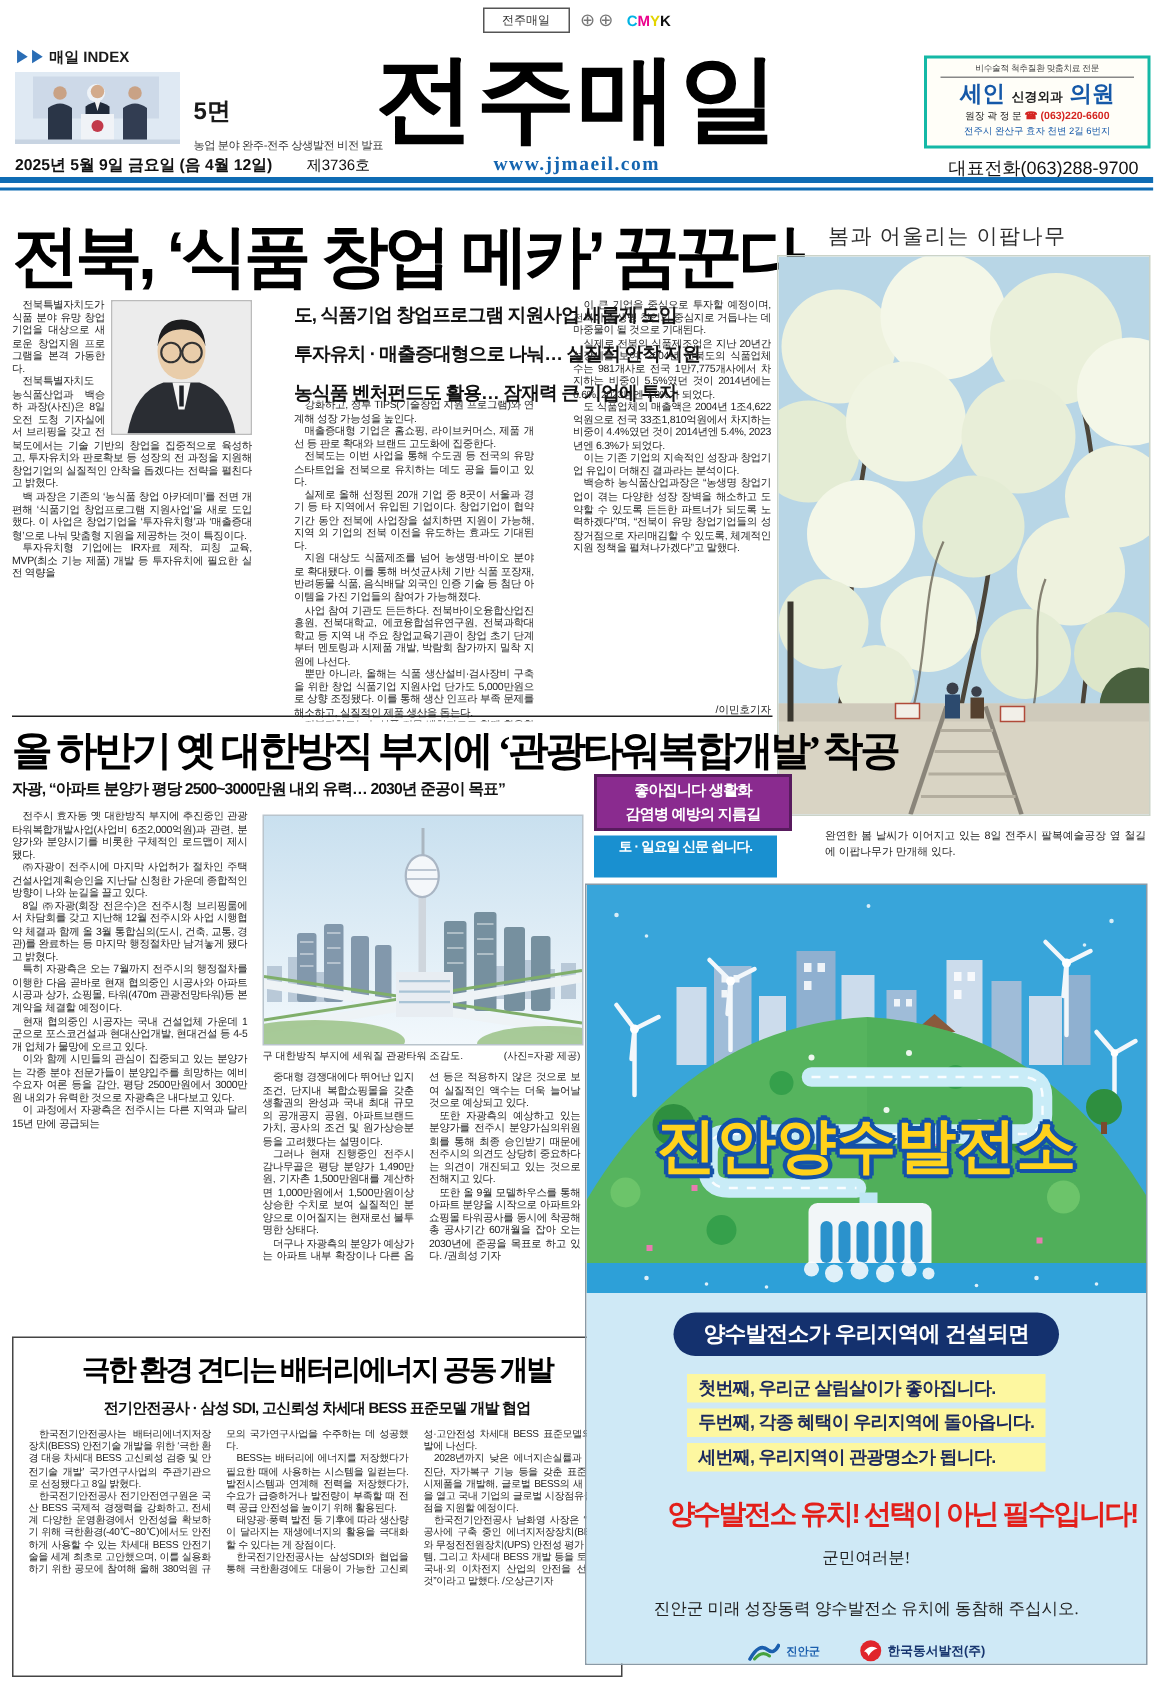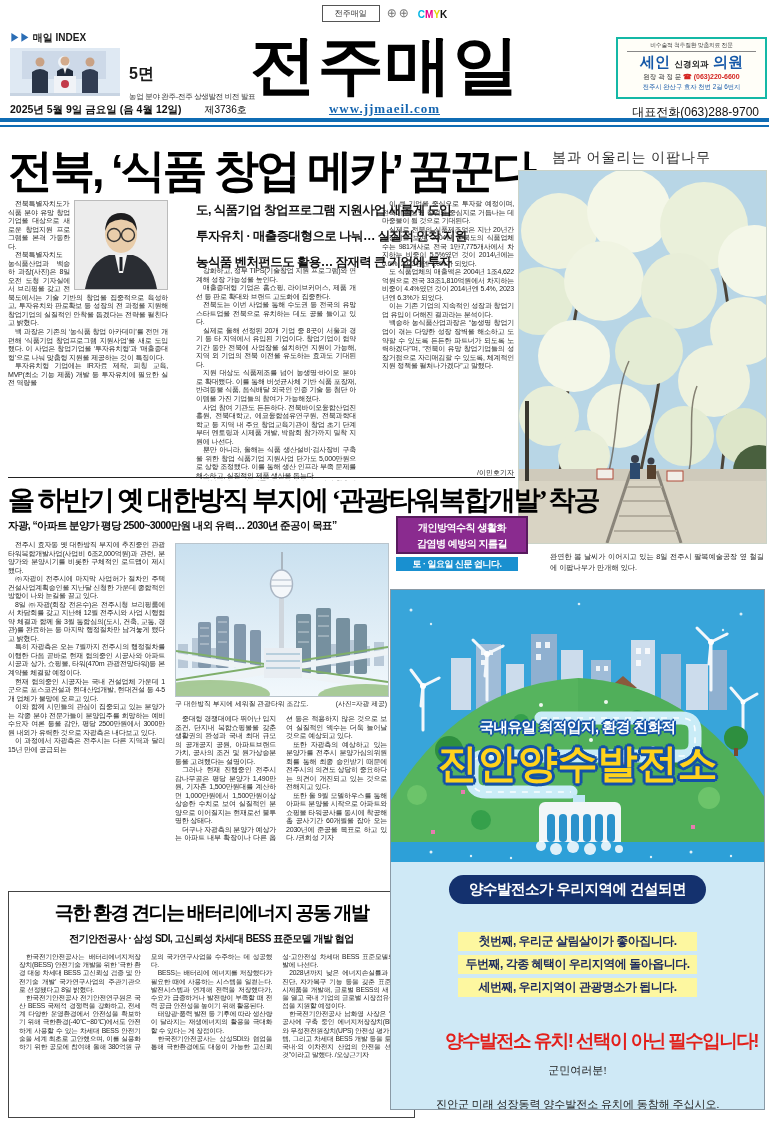--- a/index.html
+++ b/index.html
@@ -14,21 +14,21 @@
   .cmyk .c{color:#00b3e3}.cmyk .m{color:#ec008c}.cmyk .y{color:#e3d400}.cmyk .k{color:#111}
   
   .idxhead{top:31px;left:10px;font-size:10px;font-weight:bold;}
   .idxhead .arr{color:#2a6db5;}
   .idxbody{top:48px;left:10px;display:flex;gap:9px;align-items:flex-start;}
   .idxpage{font-size:16px;font-weight:bold;margin-top:16px;}
   .idxcap{font-size:7.5px;color:#333;margin-top:7px;letter-spacing:-0.3px;}
   .masthead{top:33px;left:215px;width:340px;text-align:center;font-size:64px;font-weight:900;
             letter-spacing:1px;line-height:1;color:#000;transform:scaleX(1.04);}
   .site{top:101px;left:0;right:0;text-align:center;color:#1565b0;font-weight:bold;
-        font-size:13px;font-family:"Liberation Serif",serif;letter-spacing:1px;text-decoration:underline;}
+        font-size:13px;font-family:"Liberation Serif",serif;letter-spacing:1px;}
   .clinic{top:37px;left:616px;width:147px;height:56px;border:2px solid #14b8a6;text-align:center;
           padding-top:2px;background:#fffef8;}
   .clinic .tag{font-size:5.8px;color:#444;letter-spacing:-0.2px;border-bottom:1px solid #888;
                width:88%;margin:0 auto 1px;padding-bottom:1px;}
   .clinic .nm1,.clinic .nm3{font-size:15px;font-weight:900;color:#1558a8;}
   .clinic .nm2{font-size:8.5px;color:#222;font-weight:bold;}
   .clinic .dir{font-size:6.5px;color:#222;margin-top:1px;}
   .clinic .tel{font-size:7px;color:#d42420;font-weight:bold;}
   .clinic .addr{font-size:6.3px;color:#1558a8;margin-top:1px;}
   .dateline{top:103px;left:10px;font-size:10.5px;font-weight:bold;color:#111;}
@@ -57,41 +57,41 @@
   .a2-head{top:482px;left:8px;width:514px;font-family:"Liberation Serif",serif;font-size:27px;
            font-weight:800;letter-spacing:-2px;white-space:nowrap;color:#000;}
   .a2-sub{top:519px;left:8px;width:378px;font-size:10.5px;font-weight:800;letter-spacing:-0.6px;color:#111;}
   .a2-c1{top:541px;left:8px;width:157px;height:346px;}
   .a2-img{top:543px;left:175px;width:212px;height:152px;border:1px solid #b9c4cc;}
   .a2-cap{top:699px;left:175px;width:212px;font-size:6.8px;color:#222;display:flex;justify-content:space-between;}
   .a2-cols{top:715px;left:175px;width:212px;height:172px;column-count:2;column-gap:10px;}
   
   .purplebox{top:516px;left:396px;width:128px;height:32px;background:#8a2b8f;border:2px solid #581b5e;
              color:#fff;text-align:center;font-weight:800;font-size:10px;line-height:1.55;padding-top:2px;letter-spacing:-0.5px;}
-  .bluebox{top:557px;left:396px;width:122px;height:14px;background:#1990d0;color:#fff;text-align:center;
+  .bluebox{top:557px;left:396px;width:122px;height:28px;background:#1990d0;color:#fff;text-align:center;
            font-weight:bold;font-size:9px;line-height:14px;letter-spacing:-0.5px;}
   
   .a3{top:891px;left:8px;width:407px;height:227px;border:1px solid #444;padding:8px 10px;box-sizing:border-box;background:#fff;}
   .a3-head{text-align:center;font-family:"Liberation Serif",serif;font-size:19px;font-weight:800;
            letter-spacing:-1.5px;white-space:nowrap;color:#000;}
   .a3-sub{text-align:center;font-size:10px;font-weight:800;letter-spacing:-0.5px;margin:6px 0 7px;color:#111;}
   .a3-body{column-count:3;column-gap:10px;font-size:6.7px;height:156px;}
   
   .ad{top:589px;left:390px;width:375px;height:521px;border:1px solid #8a9aa6;box-sizing:border-box;overflow:hidden;}
   .ad-top{position:relative;width:100%;height:272px;overflow:hidden;}
   .ad-line1{position:absolute;top:128px;left:0;right:0;text-align:center;font-size:14.5px;font-weight:900;color:#fff;
             letter-spacing:-0.5px;
             text-shadow:-2px 0 #1452a8,2px 0 #1452a8,0 -2px #1452a8,0 2px #1452a8,-1px -1px #1452a8,1px 1px #1452a8;}
   .ad-title{position:absolute;top:146px;left:0;right:0;text-align:center;font-size:40px;font-weight:900;color:#ffd21c;
             letter-spacing:0px;
             text-shadow:-3px 0 #1452a8,3px 0 #1452a8,0 -3px #1452a8,0 3px #1452a8,-2px -2px #1452a8,2px 2px #1452a8,-2px 2px #1452a8,2px -2px #1452a8;}
   .ad-bottom{width:100%;height:249px;background:#cfe9f6;text-align:center;}
   .ad-pill{display:inline-block;margin:13px auto 8px;background:#14316e;color:#fff;border-radius:16px;
            font-size:14.5px;font-weight:800;padding:5px 20px;letter-spacing:-0.5px;}
-  .ad-points{display:inline-block;text-align:center;margin:16px auto;}
+  .ad-points{display:inline-block;text-align:left;margin:0 auto;}
   .ad-points p{margin:4px 0;font-size:12px;font-weight:800;color:#1c2a5e;background:#fdf7a0;
                padding:1px 7px;letter-spacing:-0.5px;}
   .ad-slogan{margin-top:11px;color:#e31f1a;font-size:18.5px;font-weight:900;letter-spacing:-1.5px;padding-left:48px;}
   .ad-ap1{margin-top:10px;font-family:"Liberation Serif",serif;font-size:11px;color:#222;}
   .ad-ap2{margin-top:19px;font-family:"Liberation Serif",serif;font-size:11px;color:#222;}
   .ad-logos{margin-top:13px;display:flex;justify-content:center;align-items:center;gap:26px;}
   .logo-item{display:flex;align-items:center;gap:4px;}
   .logo-label1{font-size:7.5px;color:#1b5fae;font-weight:bold;}
   .logo-label2{font-size:8.5px;color:#17356f;font-weight:bold;}
 </style>
@@ -340,21 +340,21 @@
   </div>
   <div class="abs a2-cols bodycol">
       <p>중대형 경쟁대에다 뛰어난 입지조건, 단지내 복합쇼핑몰을 갖춘 생활권의 완성과 국내 최대 규모의 공개공지 공원, 아파트브랜드가치, 공사의 조건 및 원가상승분 등을 고려했다는 설명이다.</p>
       <p>그러나 현재 진행중인 전주시 감나무골은 평당 분양가 1,490만원, 기자촌 1,500만원대를 계산하면 1,000만원에서 1,500만원이상 상승한 수치로 보여 실질적인 분양으로 이어질지는 현재로선 불투명한 상태다.</p>
       <p>더구나 자광측의 분양가 예상가는 아파트 내부 확장이나 다른 옵션 등은 적용하지 않은 것으로 보여 실질적인 액수는 더욱 늘어날 것으로 예상되고 있다.</p>
       <p>또한 자광측의 예상하고 있는 분양가를 전주시 분양가심의위원회를 통해 최종 승인받기 때문에 전주시의 의견도 상당히 중요하다는 의견이 개진되고 있는 것으로 전해지고 있다.</p>
       <p>또한 올 9월 모델하우스를 통해 아파트 분양을 시작으로 아파트와 쇼핑몰 타워공사를 동시에 착공해 총 공사기간 60개월을 잡아 오는 2030년에 준공을 목표로 하고 있다.  /권희성 기자</p>
     </div>
 
   <div class="abs purplebox">
-    <div>개인방역수칙 생활화</div>
+    <div>좋아집니다 생활화</div>
     <div>감염병 예방의 지름길</div>
   </div>
   <div class="abs bluebox">토 · 일요일 신문 쉽니다.</div>
 
   <div class="abs a3">
     <div class="a3-head">극한 환경 견디는 배터리에너지 공동 개발</div>
     <div class="a3-sub">전기안전공사 · 삼성 SDI, 고신뢰성 차세대 BESS 표준모델 개발 협업</div>
     <div class="a3-body bodycol">
         <p>한국전기안전공사는 배터리에너지저장장치(BESS) 안전기술 개발을 위한 ‘극한 환경 대응 차세대 BESS 고신뢰성 검증 및 안전기술 개발’ 국가연구사업의 주관기관으로 선정됐다고 8일 밝혔다.</p>
         <p>한국전기안전공사 전기안전연구원은 국산 BESS 국제적 경쟁력을 강화하고, 전세계 다양한 운영환경에서 안전성을 확보하기 위해 극한환경(-40℃~80℃)에서도 안전하게 사용할 수 있는 차세대 BESS 안전기술을 세계 최초로 고안했으며, 이를 실용화하기 위한 공모에 참여해 올해 380억원 규모의 국가연구사업을 수주하는 데 성공했다.</p>
@@ -488,21 +488,20 @@
             <circle cx="215" cy="256" r="5"></circle>
             <circle cx="228" cy="259" r="4"></circle>
           <circle cx="40" cy="262" r="1.5"></circle>
             <circle cx="80" cy="266" r="1.2"></circle>
             <circle cx="300" cy="262" r="1.5"></circle>
           <circle cx="340" cy="266" r="1.2"></circle>
             <circle cx="120" cy="268" r="1.2"></circle>
             <circle cx="260" cy="267" r="1.2"></circle>
         </g>
       </svg>
-      <div class="ad-line1">국내유일 최적입지, 환경 친화적</div>
       <div class="ad-title">진안양수발전소</div>
     </div>
     <div class="ad-bottom">
       <div class="ad-pill">양수발전소가 우리지역에 건설되면</div>
       <div><div class="ad-points"><p>첫번째, 우리군 살림살이가 좋아집니다.</p><p>두번째, 각종 혜택이 우리지역에 돌아옵니다.</p><p>세번째, 우리지역이 관광명소가 됩니다.</p></div></div>
       <div class="ad-slogan">양수발전소 유치! 선택이 아닌 필수입니다!</div>
       <div class="ad-ap1">군민여러분!</div>
       <div class="ad-ap2">진안군 미래 성장동력 양수발전소 유치에 동참해 주십시오.</div>
       <div class="ad-logos">
         <div class="logo-item">

